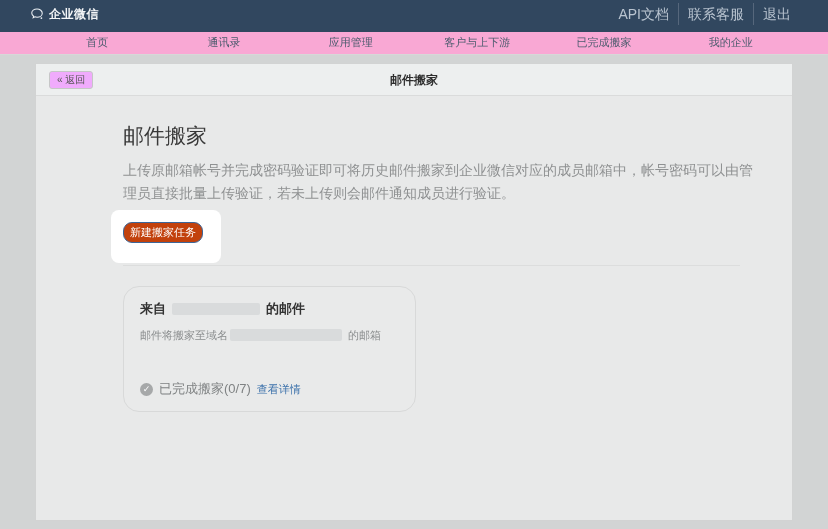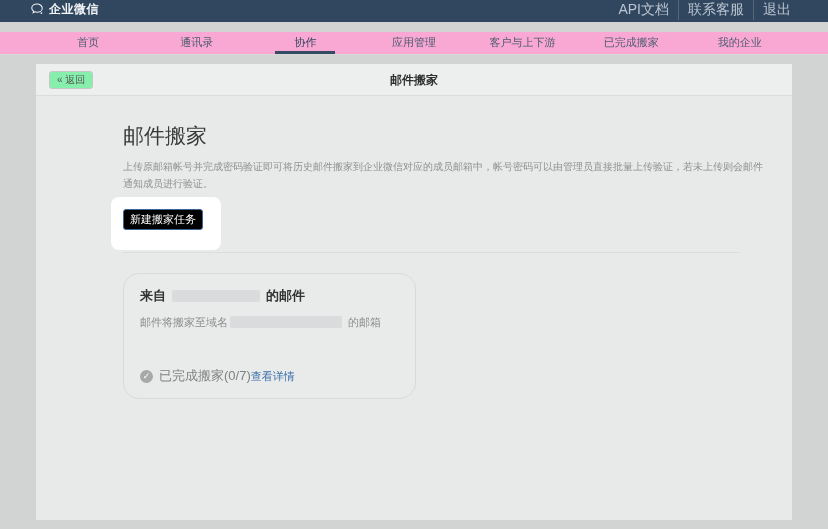--- a/index.html
+++ b/index.html
@@ -6,21 +6,21 @@
   html,body { width: 828px; height: 529px; }
   body {
     font-family: "Liberation Sans", "DejaVu Sans", sans-serif;
     background: #d2d4d4;
     position: relative;
     overflow: hidden;
   }
 
   
   .topbar {
-    position: absolute; top: 0; left: 0; right: 0; height: 22px;
+    position: absolute; top: 0; left: 0; right: 0; height: 32px;
     background: #31475f;
     display: flex; align-items: center; justify-content: space-between;
     padding: 0 28px 4px 30px;
   }
   .brand { display: flex; align-items: center; gap: 5px; }
   .brand-name { color: #f4f6f8; font-size: 12px; font-weight: bold; letter-spacing: .5px; }
   .topbar-links { display: flex; align-items: center; }
   .topbar-link {
     color: #b9c4d0; font-size: 14px; padding: 0 9px; cursor: pointer;
     line-height: 22px;
@@ -47,44 +47,44 @@
   .panel {
     position: absolute; left: 35px; right: 35px; top: 63px; height: 458px;
     background: #e8e9e9; border: 1px solid #d2d3d3;
   }
   .panel-header {
     position: relative; height: 32px; background: #edefef;
     border-bottom: 1px solid #dadbdb;
   }
   .back-btn {
     position: absolute; left: 13px; top: 7px;
-    background: #86efac; border: 1px solid #c6c7c7; border-radius: 3px;
+    background: #f0abfc; border: 1px solid #c6c7c7; border-radius: 3px;
     font-size: 10px; color: #565656; padding: 3px 7px; cursor: pointer;
     line-height: 1;
   }
   .panel-title {
     text-align: center; line-height: 32px;
     font-size: 12px; font-weight: bold; color: #2e2e2e;
   }
 
   .content { position: relative; padding: 26px 0 0 87px; }
   .h1 { font-size: 21px; color: #383838; font-weight: 400; }
   .desc {
-    margin-top: 9px; width: 642px; font-size: 10px; color: #8f9192;
+    margin-top: 9px; width: 642px; font-size: 14px; color: #8f9192;
     line-height: 1.65;
   }
 
   .spotlight {
     display: inline-block; margin: 5px 0 0 -12px;
     background: #ffffff; border-radius: 8px;
     padding: 12px 18px 20px 12px;
   }
   .primary-btn {
     display: block; width: 80px; height: 21px;
-    background: #000000; border: 1px solid #3c6699; border-radius: 3px;
+    background: #c2410c; border: 1px solid #3c6699; border-radius: 9px;
     color: #ffffff; font-size: 11px; line-height: 19px; text-align: center;
     cursor: pointer;
   }
 
   .divider { width: 617px; border-top: 1px solid #dcdddd; margin-top: 2px; }
 
   
   .card {
     position: relative; margin-top: 20px; width: 293px; height: 126px;
     background: #e9eaea; border: 1px solid #d8d9d9; border-radius: 16px;
@@ -101,21 +101,21 @@
   .card-footer {
     position: absolute; left: 16px; bottom: 13px;
     display: flex; align-items: center;
   }
   .check-circle {
     width: 13px; height: 13px; border-radius: 50%; background: #a6a8a9;
     color: #ffffff; font-size: 9px; line-height: 13px; text-align: center;
     margin-right: 6px;
   }
   .status-text { font-size: 13px; color: #7f8283; }
-  .details-link { font-size: 11px; color: #3d72ab; cursor: pointer; }
+  .details-link { font-size: 11px; color: #3d72ab; margin-left: 6px; cursor: pointer; }
 </style>
 </head>
 <body>
 
 <div class="topbar">
   <div class="brand">
     <span style="display:inline-flex;">
       <svg width="14" height="14" viewBox="0 0 24 24">
         <path d="M12 3.5C6.9 3.5 3 6.6 3 10.4c0 2.2 1.3 4.1 3.2 5.4l-.7 2.6 3-1.5c1.1.3 2.3.5 3.5.5 5.1 0 9-3.1 9-6.9S17.1 3.5 12 3.5z" fill="none" stroke="#eef2f6" stroke-width="1.8"></path>
         <circle cx="19.5" cy="19" r="1.6" fill="#eef2f6"></circle>
@@ -126,21 +126,20 @@
   <div class="topbar-links">
     <span class="topbar-link">API文档</span>
     <span class="topbar-link">联系客服</span>
     <span class="topbar-link">退出</span>
   </div>
 </div>
 
 <div class="navbar">
   <div class="tab">首页</div>
   <div class="tab">通讯录</div>
-  <div class="tab active">协作</div>
   <div class="tab">应用管理</div>
   <div class="tab">客户与上下游</div>
   <div class="tab">已完成搬家</div>
   <div class="tab">我的企业</div>
 </div>
 
 <div class="panel">
   <div class="panel-header">
     <button class="back-btn">« 返回</button>
     <div class="panel-title">邮件搬家</div>

